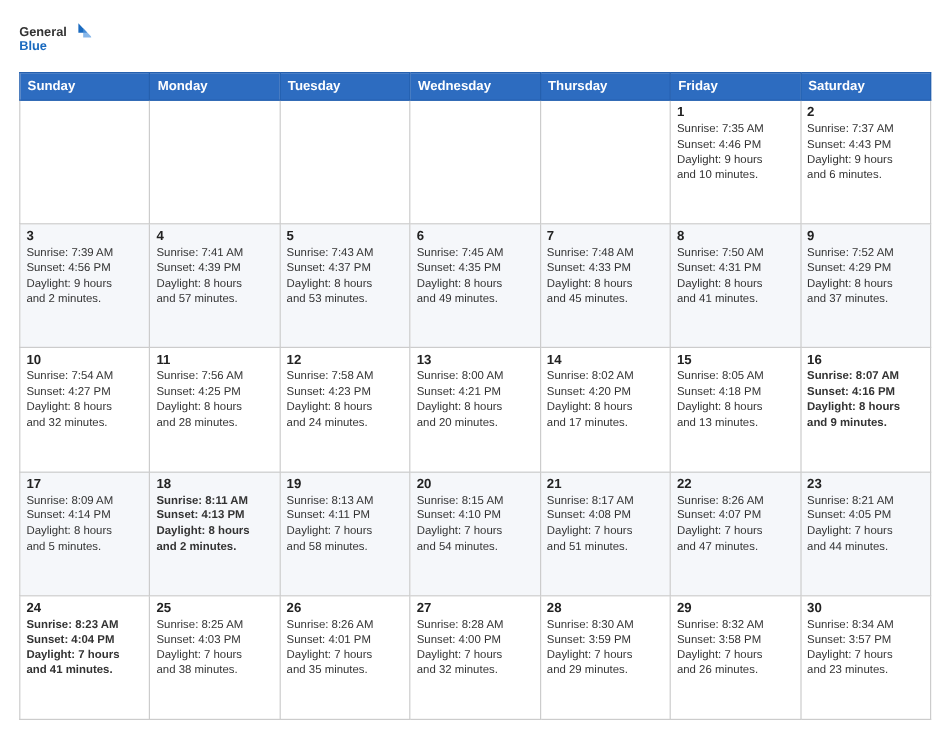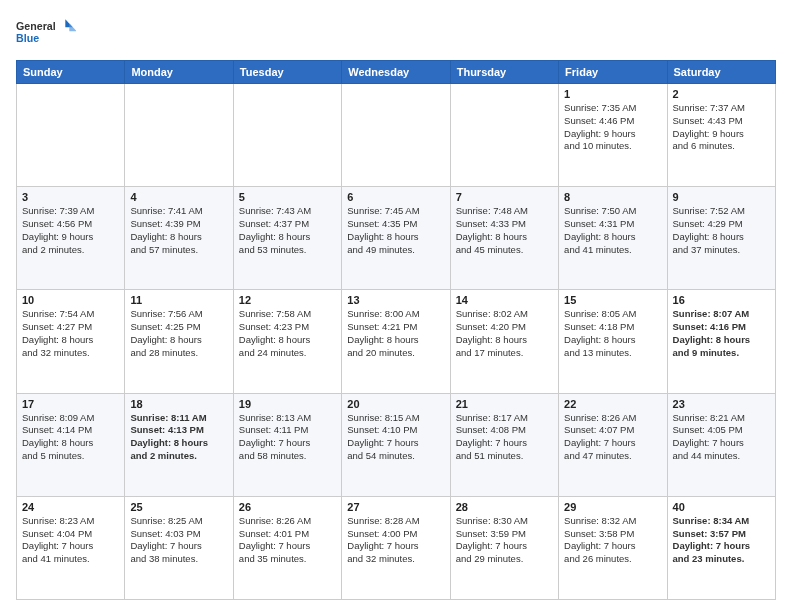--- a/index.html
+++ b/index.html
@@ -288,21 +288,21 @@
             <span class="day-num">23</span>
             <div class="day-info" style="white-space: pre-line;">Sunrise: 8:21 AM
 Sunset: 4:05 PM
 Daylight: 7 hours
 and 44 minutes.</div>
           </td>
         </tr>
         <tr class="row-odd">
           <td>
             <span class="day-num">24</span>
-            <div class="day-info" style="white-space: pre-line;">Sunrise: 8:23 AM
+            <div class="day-info" style="white-space: pre-line; font-weight: bold;">Sunrise: 8:23 AM
 Sunset: 4:04 PM
 Daylight: 7 hours
 and 41 minutes.</div>
           </td>
           <td>
             <span class="day-num">25</span>
             <div class="day-info" style="white-space: pre-line;">Sunrise: 8:25 AM
 Sunset: 4:03 PM
 Daylight: 7 hours
 and 38 minutes.</div>
@@ -329,22 +329,22 @@
 and 29 minutes.</div>
           </td>
           <td>
             <span class="day-num">29</span>
             <div class="day-info" style="white-space: pre-line;">Sunrise: 8:32 AM
 Sunset: 3:58 PM
 Daylight: 7 hours
 and 26 minutes.</div>
           </td>
           <td>
-            <span class="day-num">40</span>
-            <div class="day-info" style="white-space: pre-line; font-weight: bold;">Sunrise: 8:34 AM
+            <span class="day-num">30</span>
+            <div class="day-info" style="white-space: pre-line;">Sunrise: 8:34 AM
 Sunset: 3:57 PM
 Daylight: 7 hours
 and 23 minutes.</div>
           </td>
         </tr>
       </tbody>
   </table>
 </div>
 
 </body></html>

